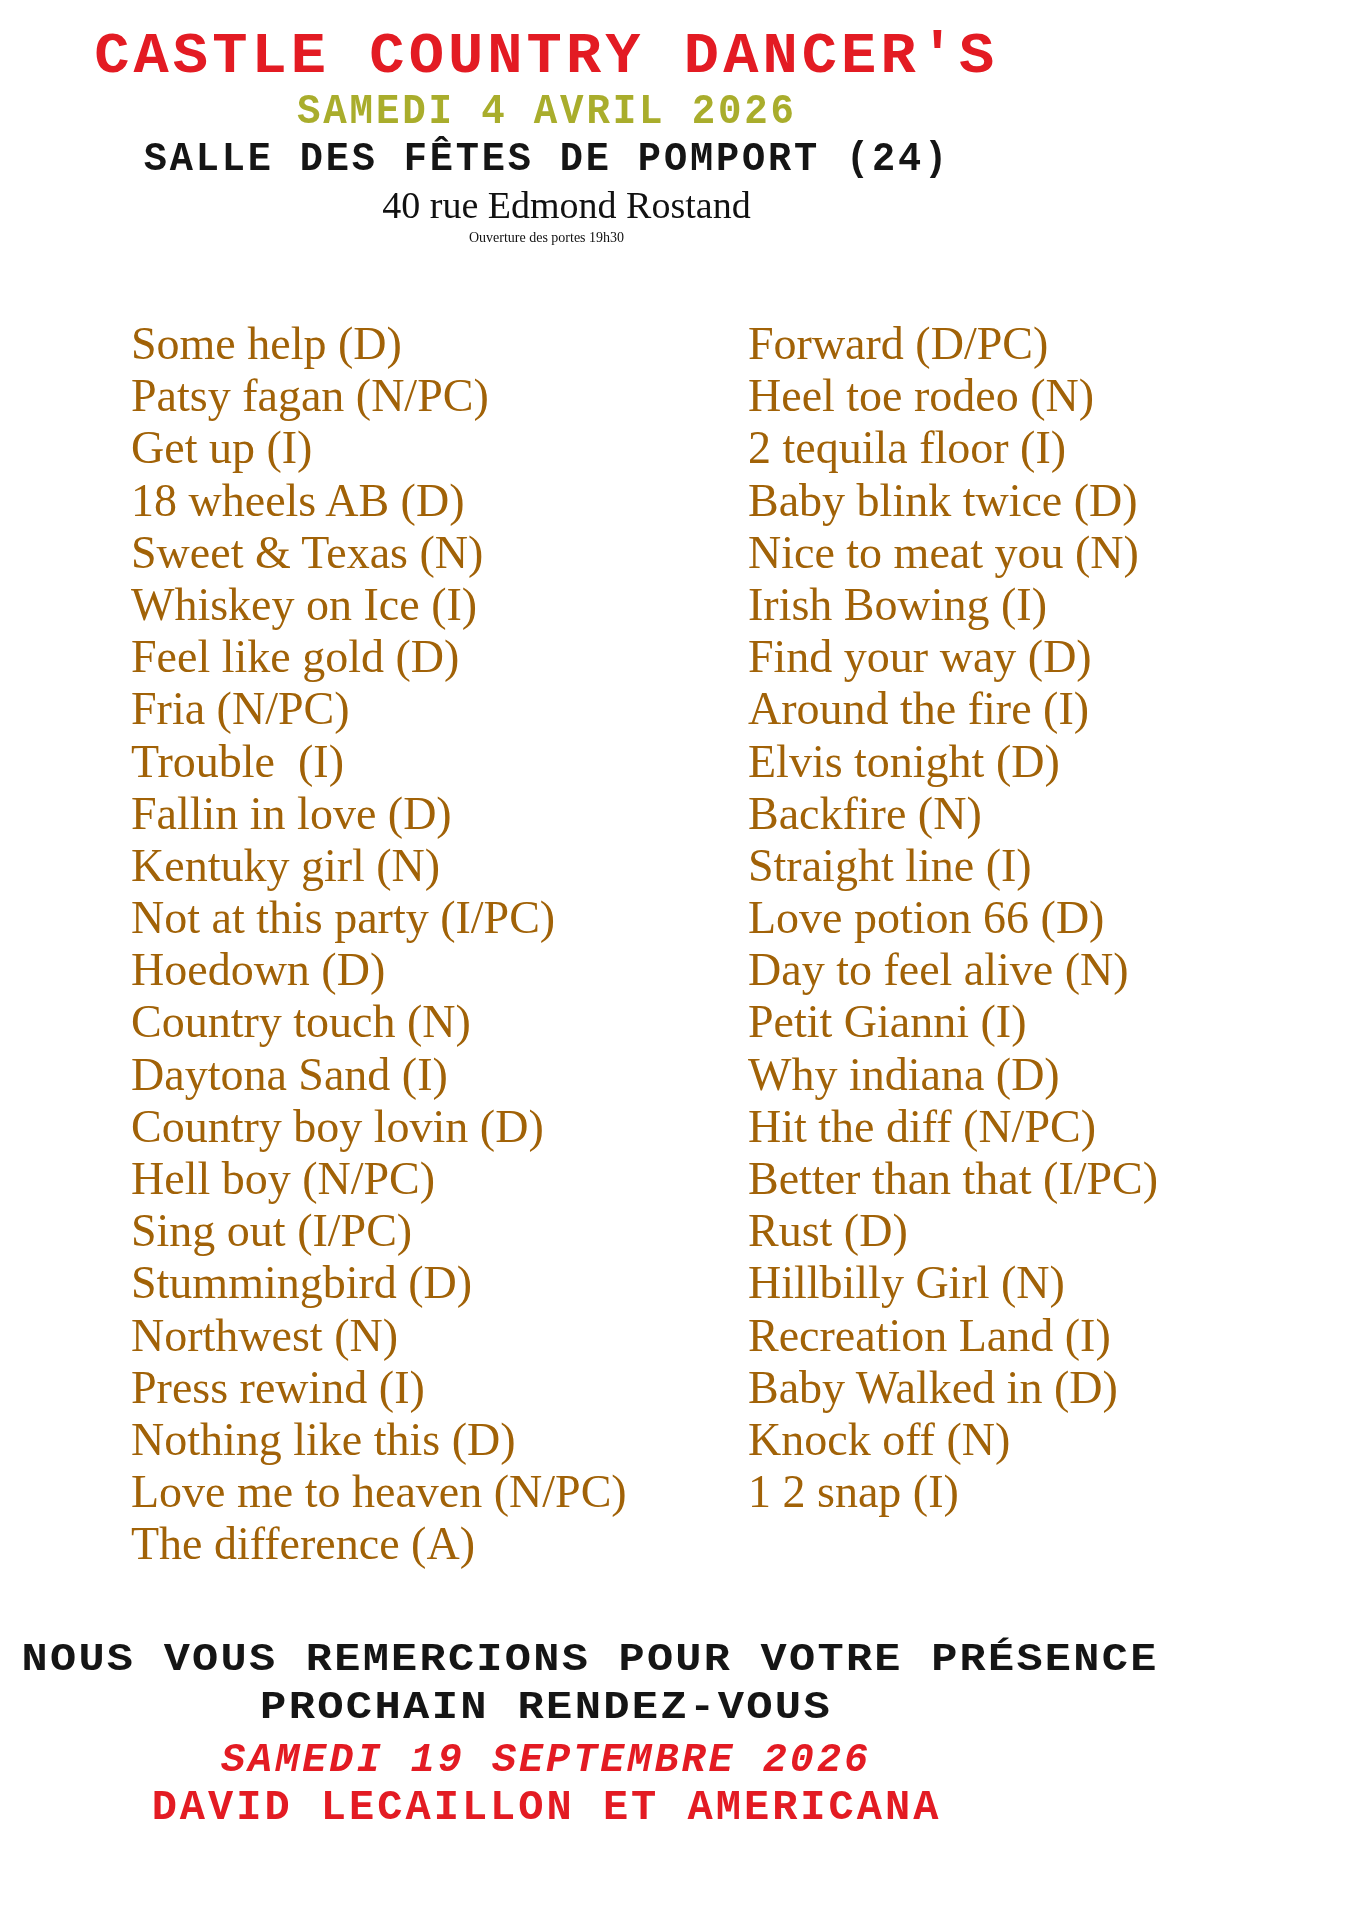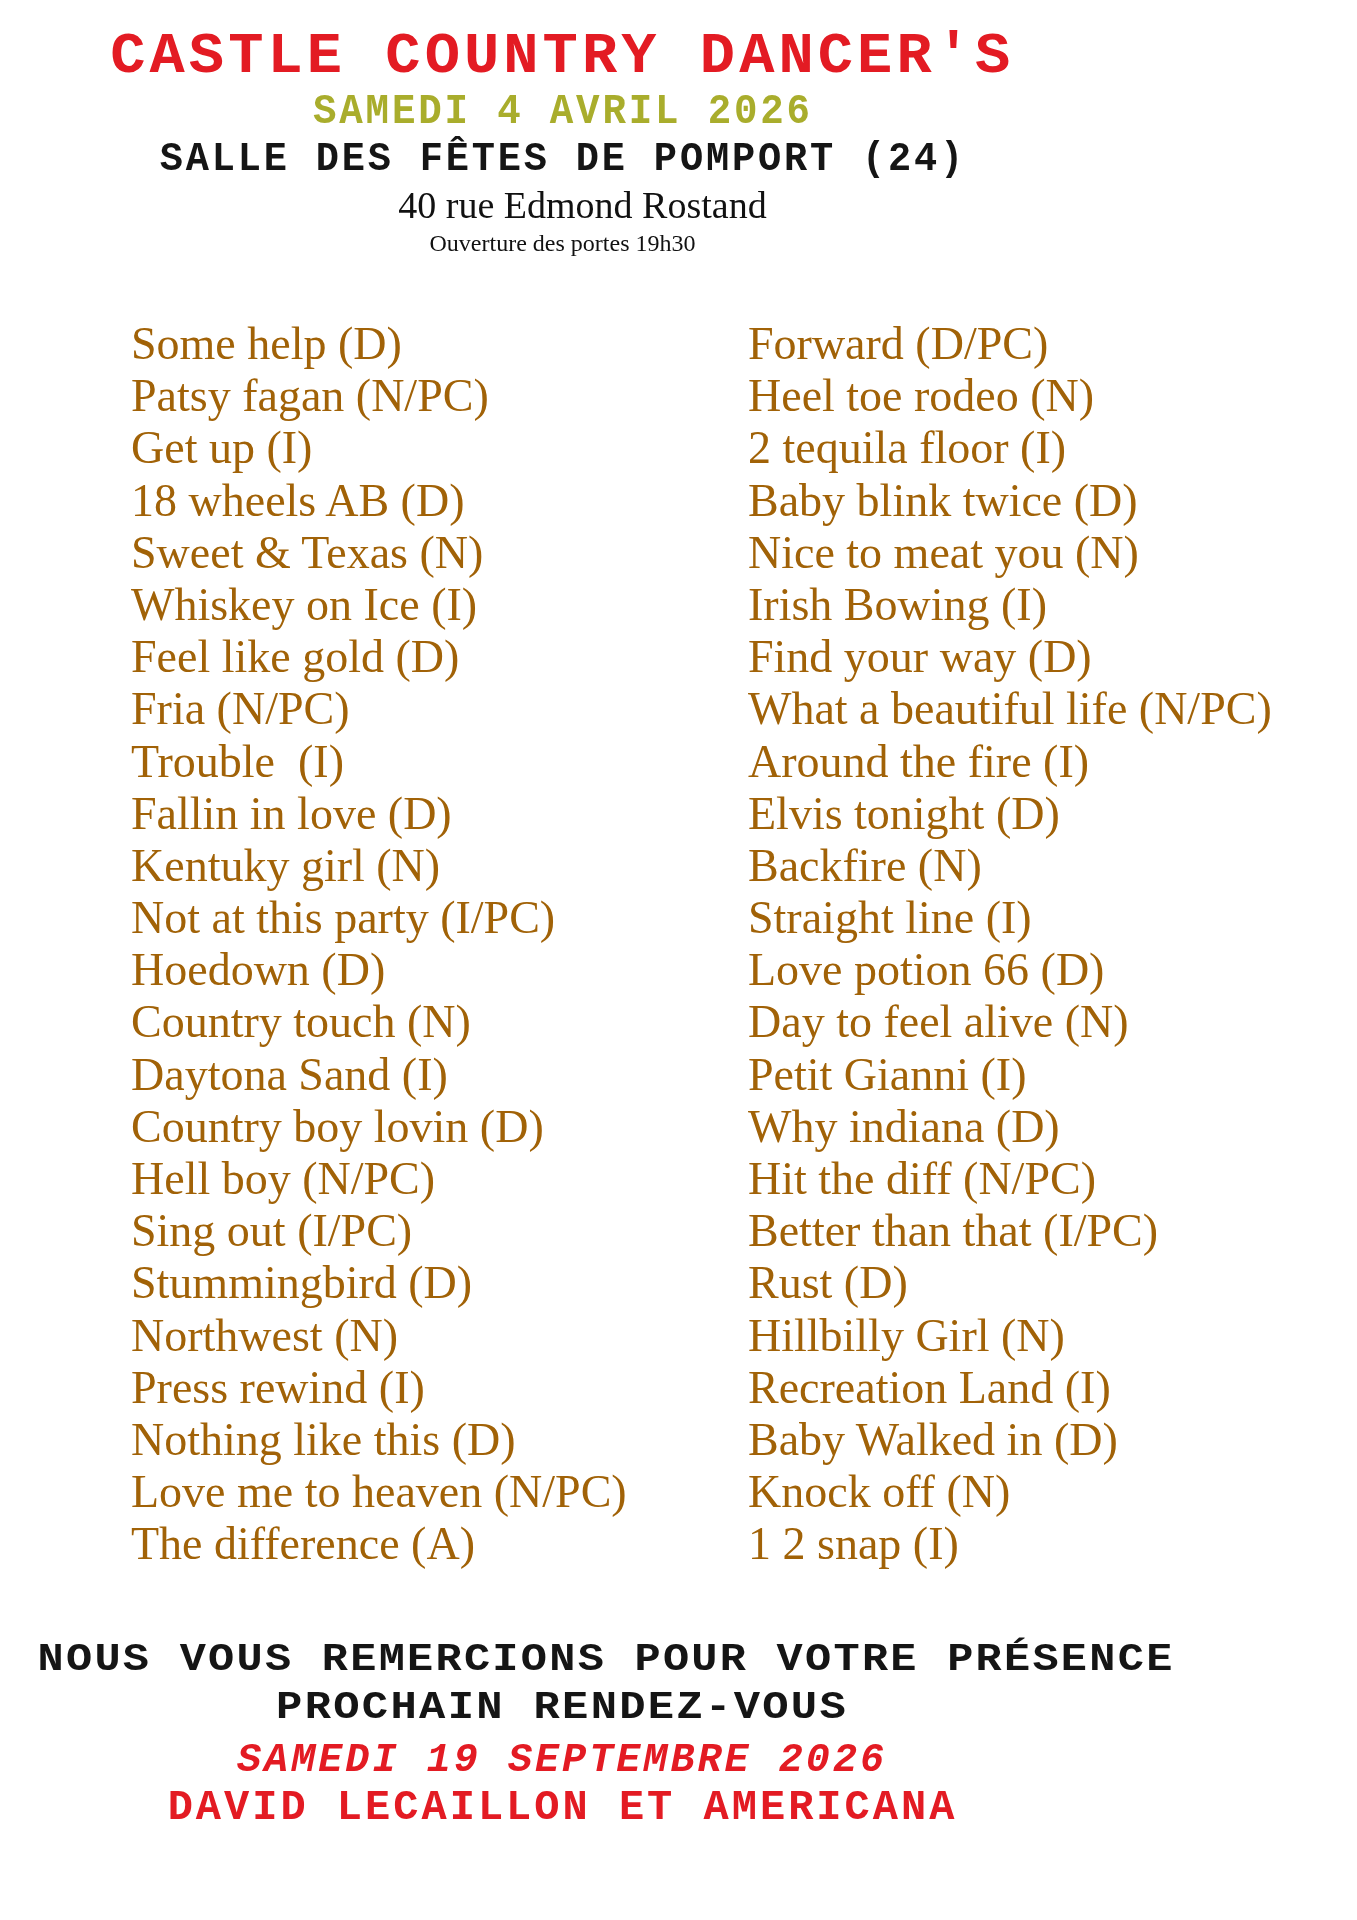--- a/index.html
+++ b/index.html
@@ -10,21 +10,21 @@
     body {
       width: 1357px;
       height: 1920px;
       position: relative;
       overflow: hidden;
       font-family: "Liberation Serif", serif;
       color: #111111;
     }
     .line {
       position: absolute;
-      left: 16px;
+      left: 0;
       width: 1093px;
       text-align: center;
       white-space: nowrap;
     }
     .western {
       font-family: "Liberation Mono", "DejaVu Sans Mono", monospace;
       font-weight: bold;
       text-transform: uppercase;
       display: inline-block;
       transform-origin: center top;
@@ -58,21 +58,21 @@
     #address {
       top: 183px;
       font-family: "Liberation Serif", serif;
       font-size: 38px;
       color: #111111;
       padding-left: 20px;
     }
     #opening {
       top: 230px;
       font-family: "Liberation Serif", serif;
-      font-size: 24px;
+      font-size: 14px;
       color: #111111;
     }
 
     
     .col {
       position: absolute;
       top: 318px;
       margin: 0;
       padding: 0;
       list-style: none;
@@ -162,21 +162,20 @@
 </ul>
 
 <ul class="col" id="col-right">
   <li>Forward (D/PC)</li>
   <li>Heel toe rodeo (N)</li>
   <li>2 tequila floor (I)</li>
   <li>Baby blink twice (D)</li>
   <li>Nice to meat you (N)</li>
   <li>Irish Bowing (I)</li>
   <li>Find your way (D)</li>
-  <li>What a beautiful life (N/PC)</li>
   <li>Around the fire (I)</li>
   <li>Elvis tonight (D)</li>
   <li>Backfire (N)</li>
   <li>Straight line (I)</li>
   <li>Love potion 66 (D)</li>
   <li>Day to feel alive (N)</li>
   <li>Petit Gianni (I)</li>
   <li>Why indiana (D)</li>
   <li>Hit the diff (N/PC)</li>
   <li>Better than that (I/PC)</li>

